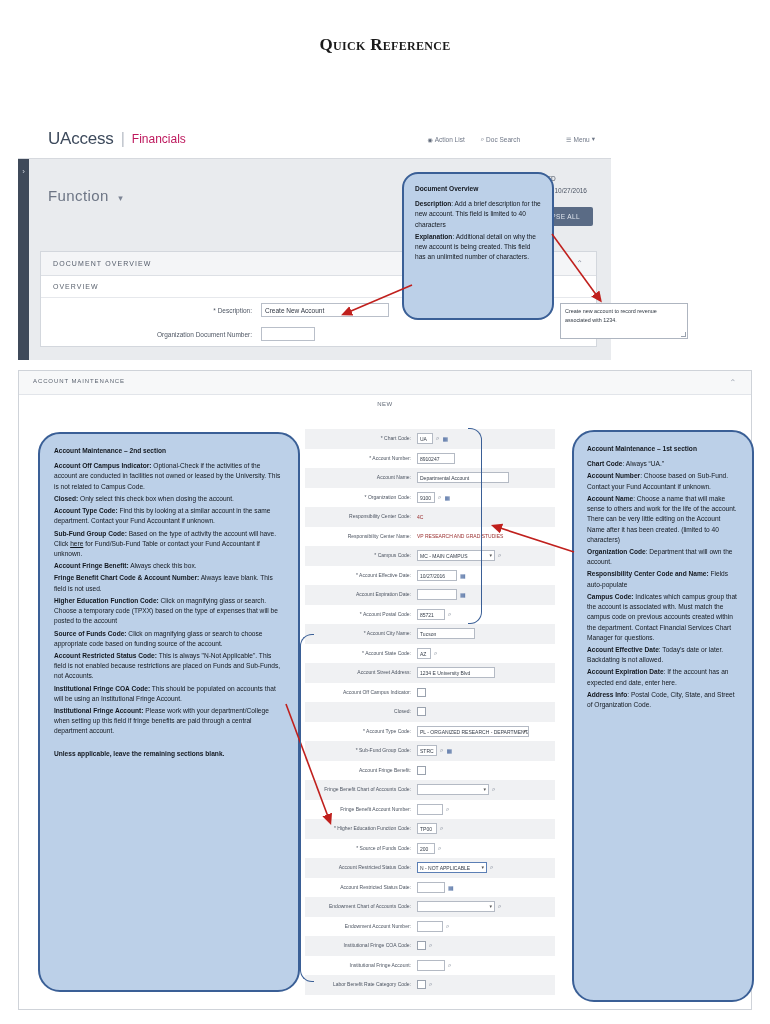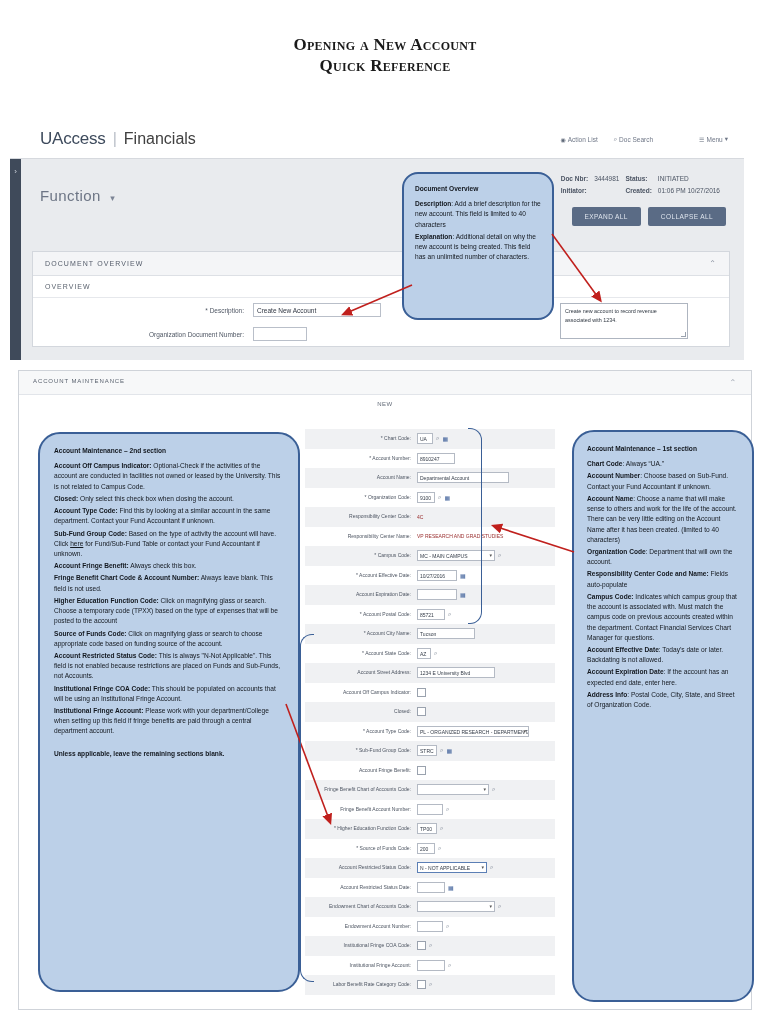--- a/index.html
+++ b/index.html
@@ -23,34 +23,34 @@
   }
   .doc-title .l1 { font-size:17px; font-variant:small-caps; line-height:21px; }
   .doc-title .l2 { font-size:17px; font-variant:small-caps; line-height:22px; }
 
   
   .shot {
     position:absolute;
     background:#ffffff;
     border:1px solid #c9ccd2;
   }
-  #shot-top { left:10px; top:120px; width:734px; height:240px; border:none; }
+  #shot-top { left:18px; top:120px; width:593px; height:240px; border:none; }
 
   .uaccess-bar {
     height:38px; background:#ffffff;
     display:flex; align-items:center;
     padding:0 16px 0 30px;
     position:relative;
   }
   .ua-logo {
     font-size:17px; color:#3d4a5c; font-weight:400;
     letter-spacing:-.2px;
   }
   .ua-sep { color:#b9bec7; margin:0 7px; font-size:16px; }
-  .ua-sub { font-size:16px; color:#404040; }
+  .ua-sub { font-size:12px; color:#be185d; }
   .ua-right { margin-left:auto; display:flex; align-items:center; gap:16px; }
   .ua-link {
     font-size:6.5px; color:#6f7787; display:flex; align-items:center; gap:2px;
     filter: blur(.25px);
   }
   .ua-ico { font-size:6px; color:#5e6878; }
 
   .page-body {
     position:relative;
     background:#e9ebee;
@@ -201,21 +201,20 @@
   
   .arrow { position:absolute; pointer-events:none; }
 
   
   .bracket { position:absolute; border:1.5px solid #3a5f96; }
 </style>
 </head>
 <body>
 
 <div class="doc-title">
-  <div class="l1">Opening a New Account</div>
   <div class="l2">Quick Reference</div>
 </div>
 
 <div class="shot" id="shot-top">
 
   <div class="uaccess-bar">
     <span class="ua-logo">UAccess</span>
     <span class="ua-sep">|</span>
     <span class="ua-sub">Financials</span>
 

